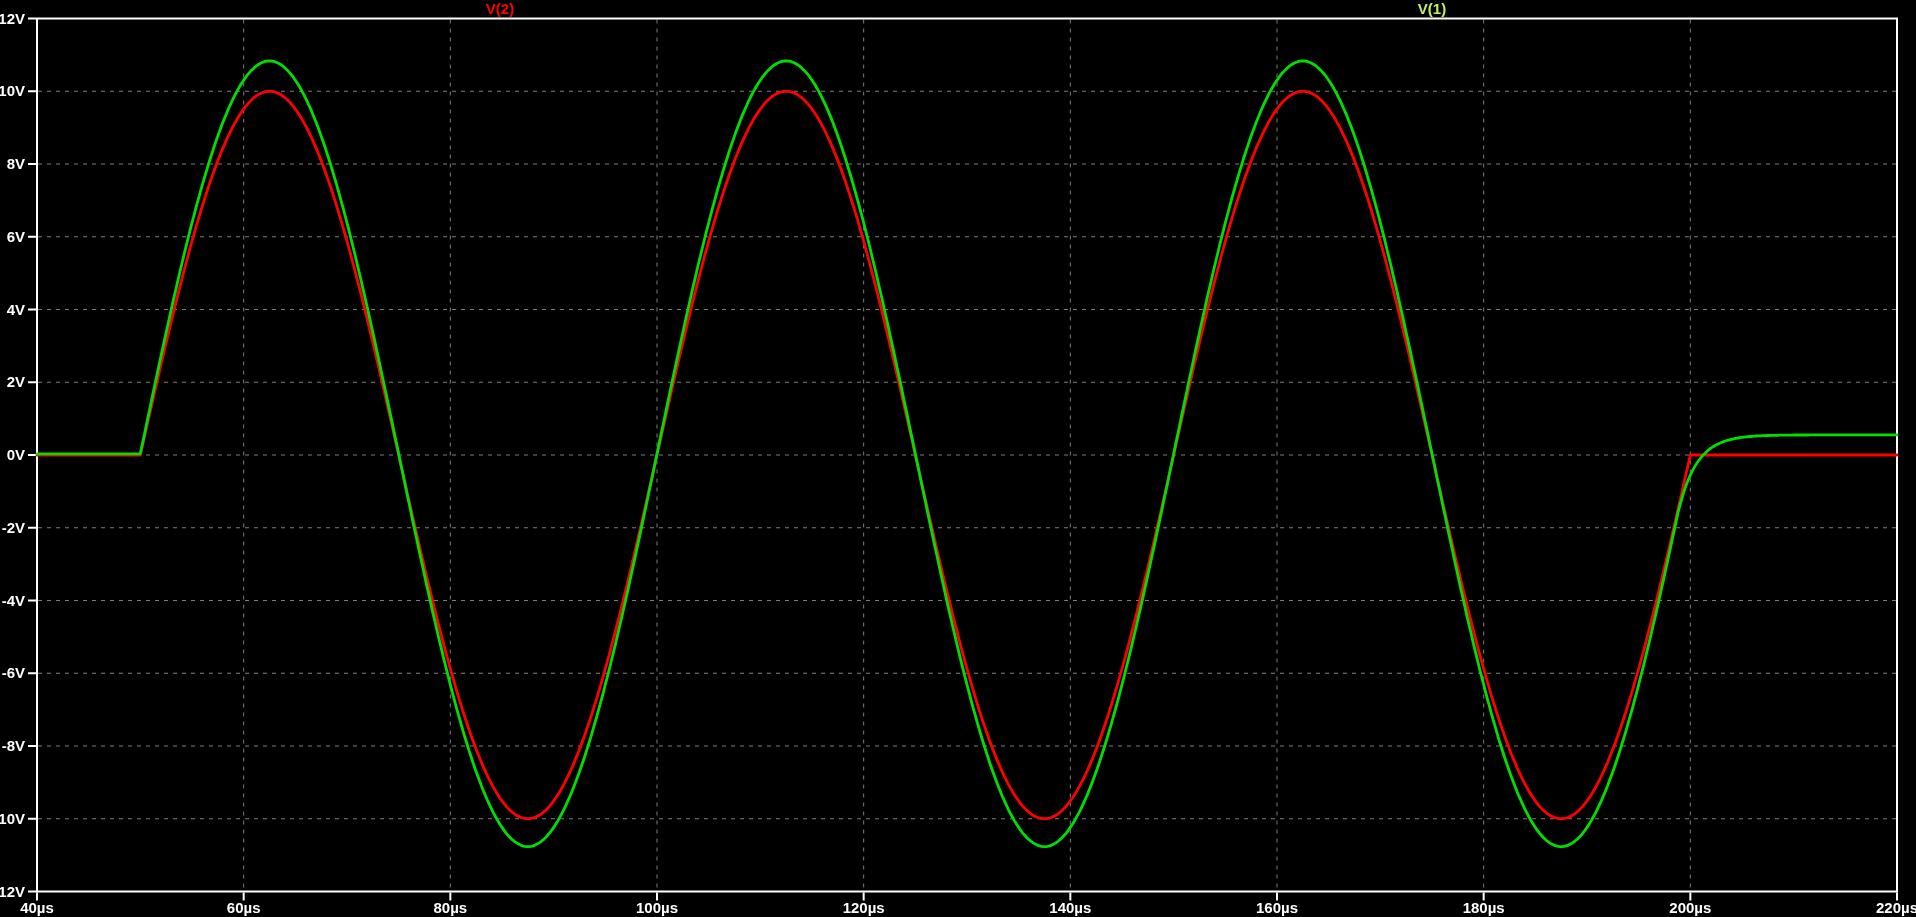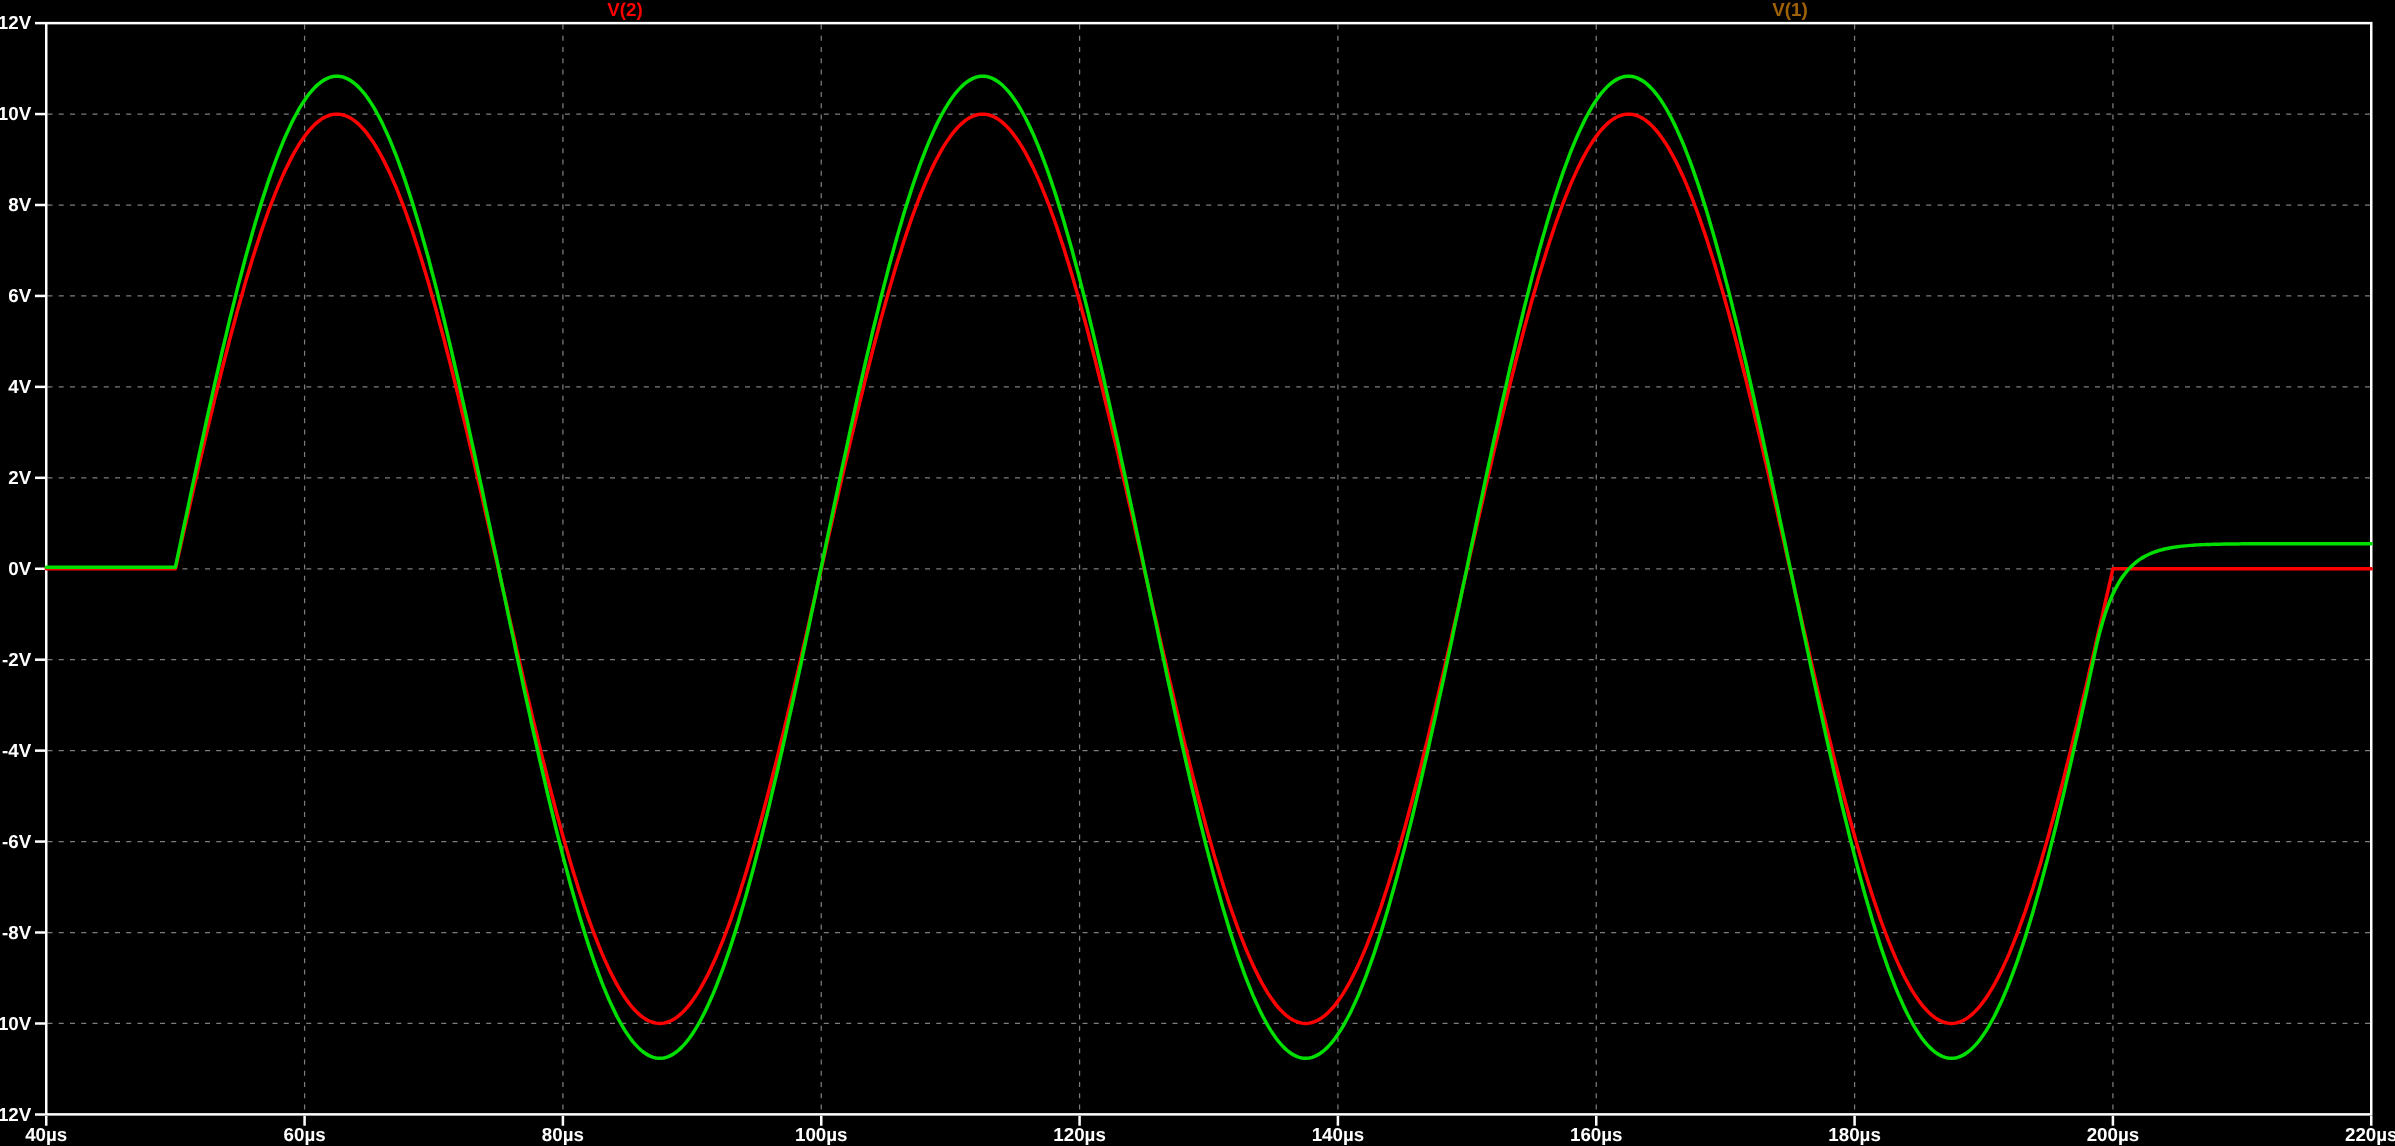--- a/index.html
+++ b/index.html
@@ -30,21 +30,21 @@
     font-size: 15px;
     font-weight: bold;
     fill: #ffffff;
   }
 </style>
 </head>
 <body>
 
 <div class="stage">
   <div class="trace-label" id="trace-label-0" style="left: 500px; color: rgb(255, 0, 0);">V(2)</div>
-  <div class="trace-label" id="trace-label-1" style="left: 1432px; color: #a16207;">V(1)</div>
+  <div class="trace-label" id="trace-label-1" style="left: 1432px; color: #bef264;">V(1)</div>
   <svg id="plot-svg" class="plot-canvas" width="1916" height="917" viewBox="0 0 1916 917">
       <g stroke="#7d7d7d" stroke-width="1" stroke-dasharray="4 5">
         <line x1="38" y1="818.75" x2="1896" y2="818.75"></line>
         <line x1="38" y1="746" x2="1896" y2="746"></line>
         <line x1="38" y1="673.25" x2="1896" y2="673.25"></line>
         <line x1="38" y1="600.5" x2="1896" y2="600.5"></line>
         <line x1="38" y1="527.75" x2="1896" y2="527.75"></line>
         <line x1="38" y1="455" x2="1896" y2="455"></line>
         <line x1="38" y1="382.25" x2="1896" y2="382.25"></line>
         <line x1="38" y1="309.5" x2="1896" y2="309.5"></line>

